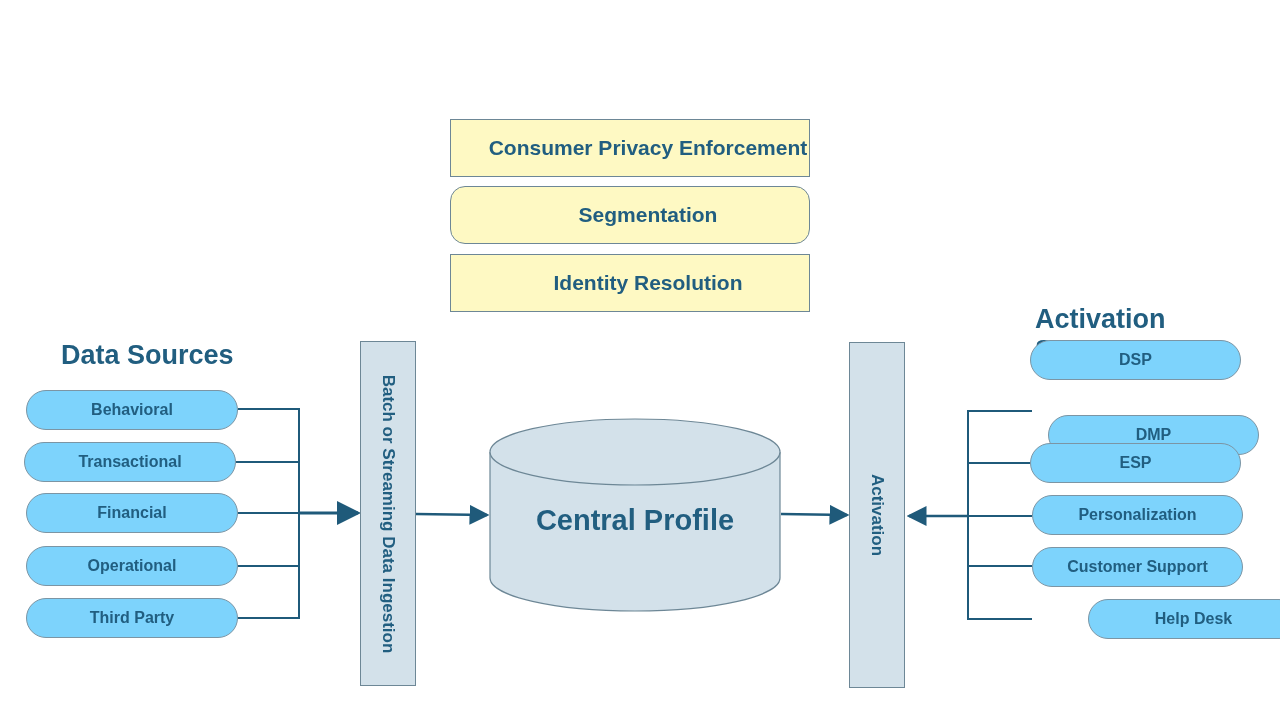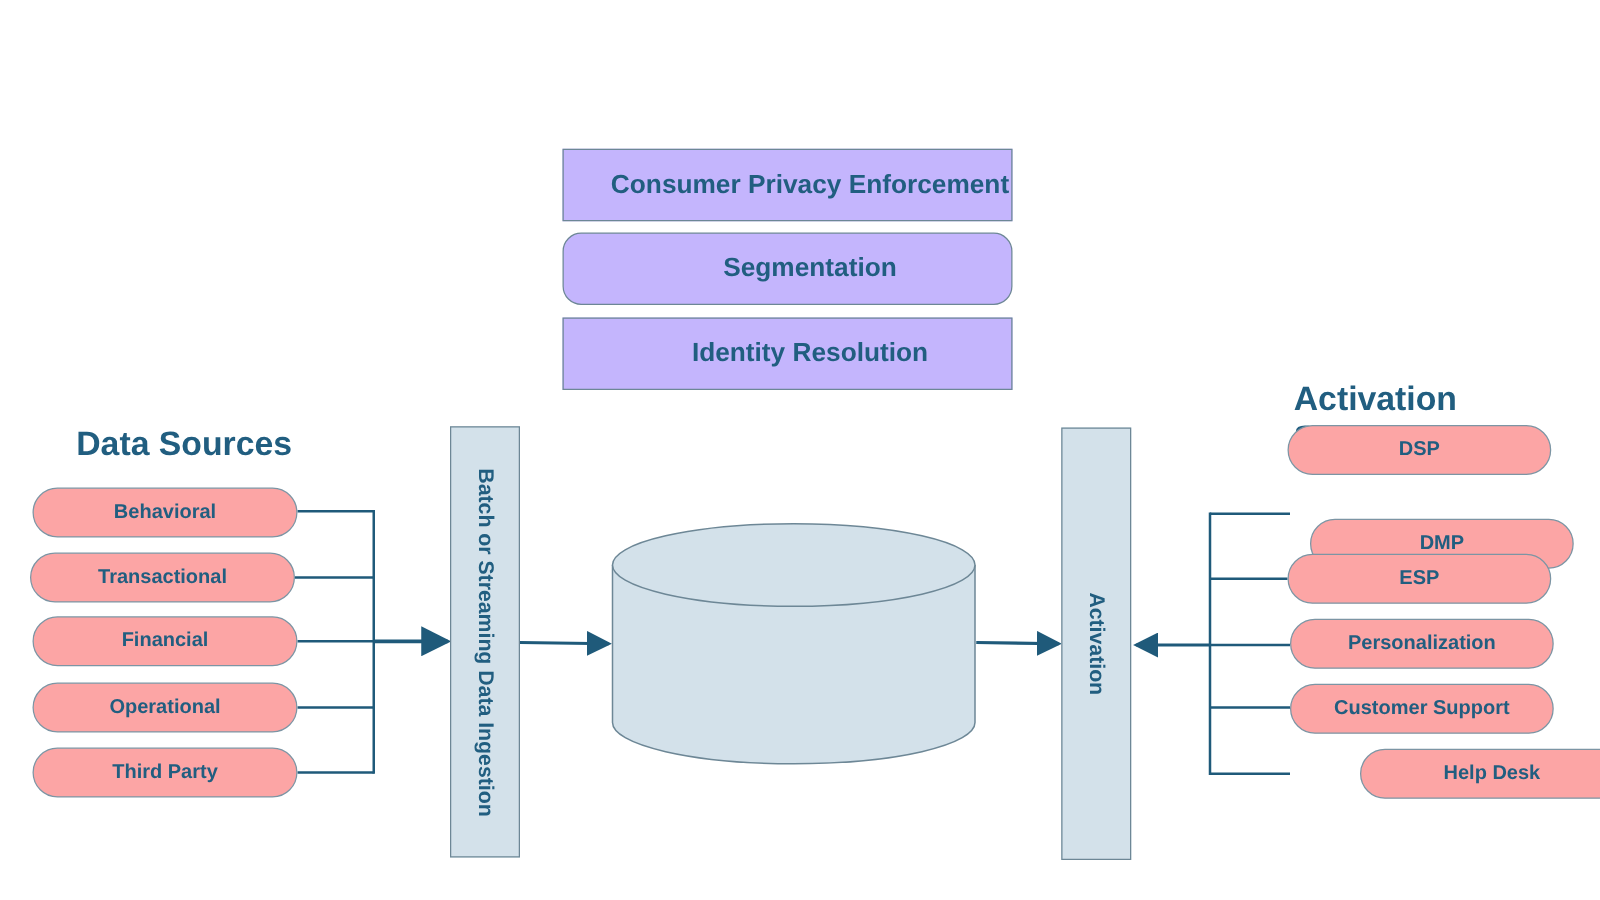--- a/index.html
+++ b/index.html
@@ -1,21 +1,21 @@
 <!DOCTYPE html>
 <html><head>
 <meta charset="utf-8">
 <style>
   html, body { margin:0; padding:0; background:#ffffff; }
   body { width:1280px; height:720px; position:relative; overflow:hidden;
          font-family:"Liberation Sans", "DejaVu Sans", sans-serif; color:#1f5a7a; }
-  .box { position:absolute; background:#c4b5fd; border:1px solid #6d8796; box-sizing:border-box;
+  .box { position:absolute; background:#fef9c3; border:1px solid #6d8796; box-sizing:border-box;
          display:flex; align-items:center; justify-content:center; font-weight:bold; color:#215e80;padding-left:36px; }
   .top-box { left:450px; width:360px; height:58px; font-size:21px; }
-  .pill { position:absolute; background:#fca5a5; border:1px solid #7c95a4; box-sizing:border-box;
+  .pill { position:absolute; background:#7dd3fc; border:1px solid #7c95a4; box-sizing:border-box;
           border-radius:21px; height:40px; display:flex; align-items:center; justify-content:center;
           font-weight:bold; font-size:16px; color:#215e80; }
   .heading { position:absolute; font-weight:bold; font-size:27px; color:#215e80; }
   .vbar { position:absolute; background:#d3e1ea; border:1px solid #6d8796; box-sizing:border-box; }
   .vtext { position:absolute; left:50%; top:50%; transform:translate(-50%,-50%) rotate(90deg);
            white-space:nowrap; font-weight:bold; font-size:17px; color:#215e80; }
   svg.lines { position:absolute; left:0; top:0; }
   .cyl-text { position:absolute; left:490px; width:290px; top:500px; text-align:center;
               font-weight:bold; font-size:29px; line-height:40px; color:#215e80; }
 </style>
@@ -83,20 +83,21 @@
   <span class="vtext">Batch or Streaming Data Ingestion</span>
 </div>
 
 <svg class="lines" width="1280" height="720">
   <g stroke="#6d8796" stroke-width="1.2" fill="#d3e1ea">
     <path d="M490,452 L490,578 A145,33 0 0 0 780,578 L780,452"></path>
     <ellipse cx="635" cy="452" rx="145" ry="33"></ellipse>
   </g>
 </svg>
 <div class="cyl-text">
+  <div>Central Profile</div>
 </div>
 
 <div class="vbar" style="left:849px; top:342px; width:56px; height:346px;">
   <span class="vtext">Activation</span>
 </div>
 
 <div class="heading" style="left:1035px; top:304px;">Activation Systems</div>
 <div class="pill" style="left:1030px; top:340px; width:211px;">
     <span>DSP</span>
   </div>

